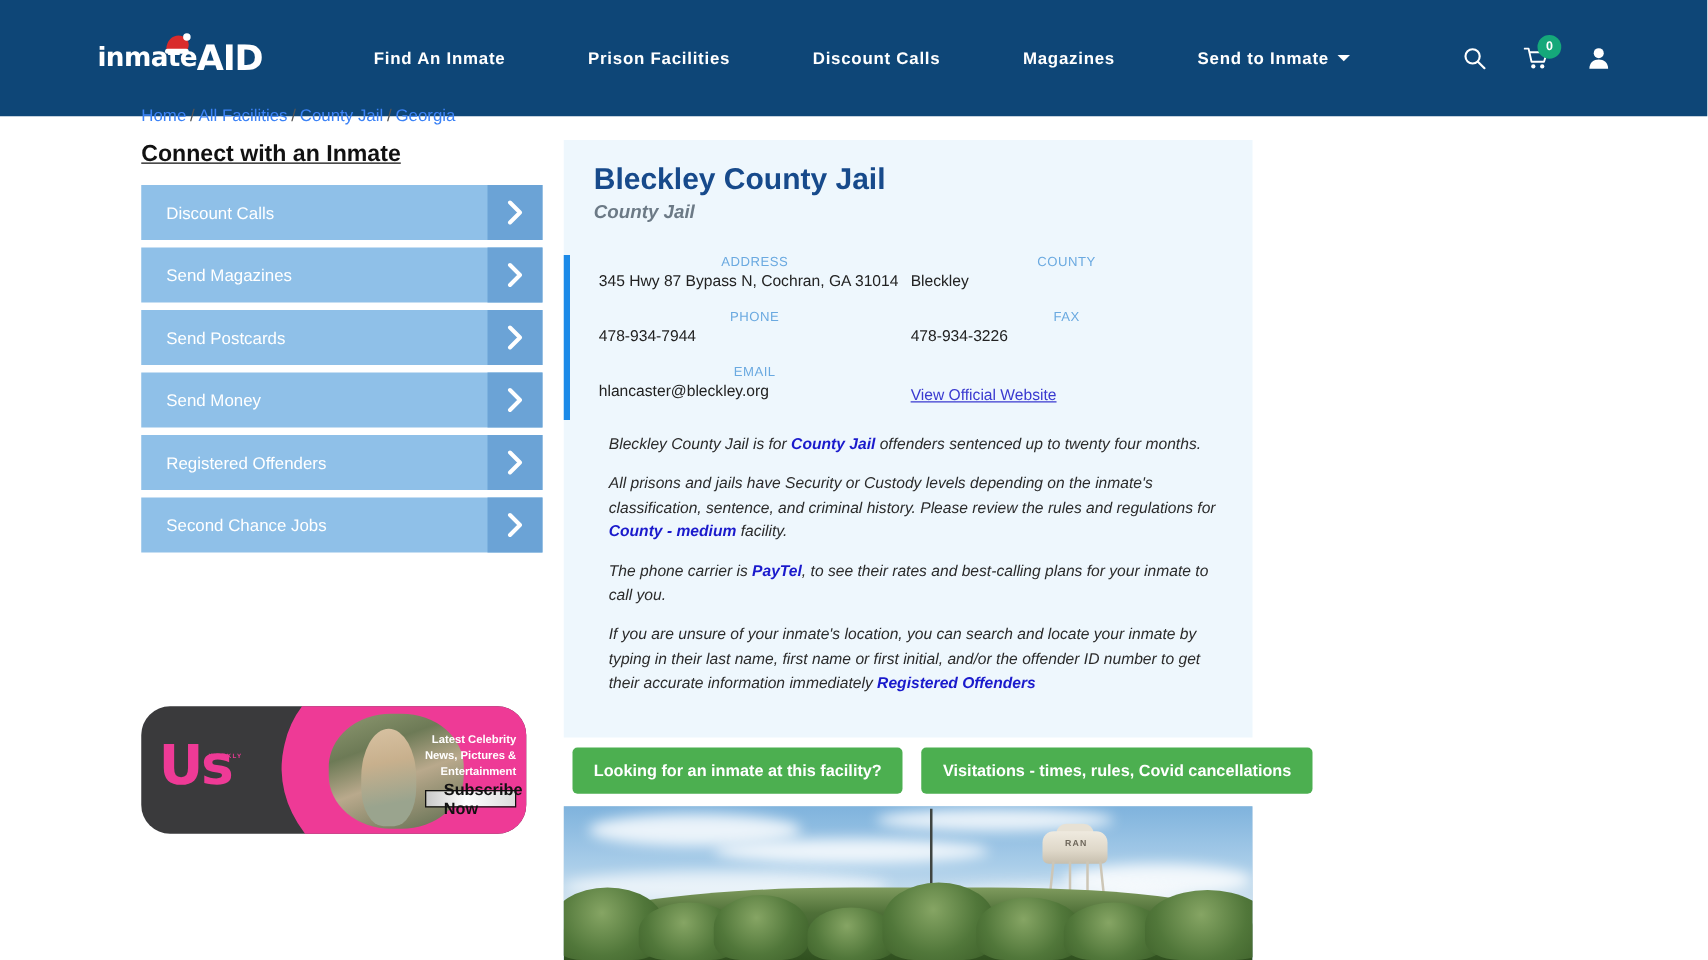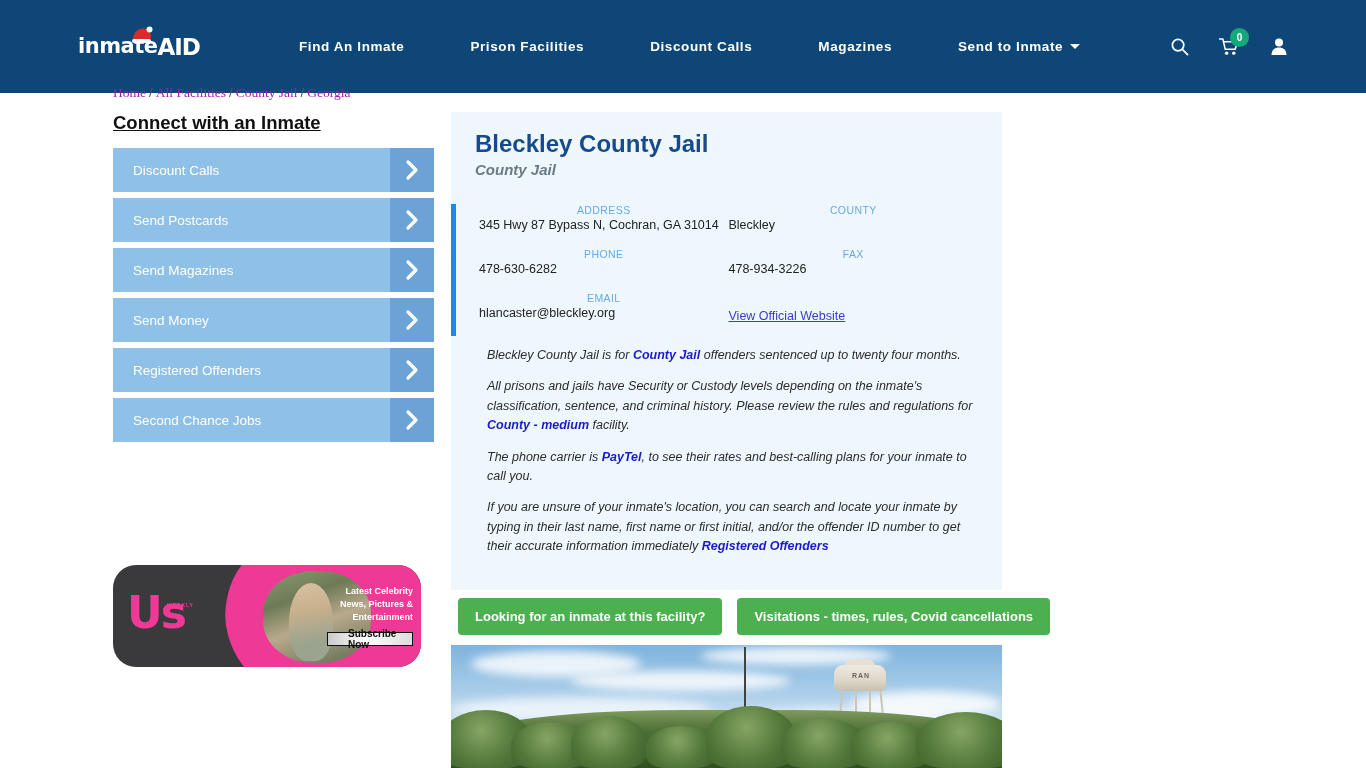--- a/index.html
+++ b/index.html
@@ -27,21 +27,21 @@
   }
   .logo-text {
     font-size: 21px;
     font-weight: bold;
     color: #ffffff;
     letter-spacing: -0.5px;
     font-family: "DejaVu Sans", sans-serif;
     line-height: 1;
   }
   .logo-aid {
-    font-size: 23px; font-weight: bold; color:#ffffff;
+    font-size: 28px; font-weight: bold; color:#ffffff;
     font-family: "DejaVu Sans", sans-serif;
     letter-spacing: -1px;
   }
   .santa-hat {
     position: absolute;
     left: 53px; top: -4px;
     width: 22px; height: 18px;
     pointer-events: none;
   }
 
@@ -91,21 +91,21 @@
   }
 
   
   .breadcrumb {
     position: absolute;
     left: 113px; top: 85px;
     font-size: 13.5px;
     color: #444;
     font-family: "Liberation Sans", sans-serif;
   }
-  .breadcrumb a { color: #a21caf; text-decoration: none; cursor: pointer; font-family: Liberation Serif, serif; }
+  .breadcrumb a { color: #3b82f6; text-decoration: none; cursor: pointer; }
   .breadcrumb .sep { color: #555; margin: 0 3px; }
 
   
   .sidebar { position: absolute; left: 113px; top: 112px; width: 321px; }
   .sidebar-title {
     font-size: 18.5px;
     font-weight: bold;
     color: #111;
     text-decoration: underline;
     margin-bottom: 14px;
@@ -175,24 +175,24 @@
     font-weight: bold; font-family: "Liberation Sans", sans-serif;
   }
   .ad-copy {
     position: absolute; right: 8px; top: 20px;
     width: 92px; text-align: right;
     color: #ffffff; font-size: 9px; font-weight: bold;
     line-height: 1.45; font-family: "Liberation Sans", sans-serif;
   }
   .ad-cta {
     position: absolute; right: 8px; top: 67px;
-    width: 86px; height: 14px;
+    width: 73px; height: 14px;
     background: linear-gradient(90deg,#c9c9c9 0%, #ffffff 45%, #dcdcdc 100%);
     border: 1px solid #111;
-    color: #111; font-size: 10px; font-weight: bold;
+    color: #111; font-size: 13px; font-weight: bold;
     display: flex; align-items: center; justify-content: center;
     cursor: pointer; font-family: "Liberation Sans", sans-serif; padding-left: 20px;
   }
 
   
   .panel {
     position: absolute;
     left: 451px; top: 112px;
     width: 551px; height: 478px;
     background: #eef7fd;
@@ -383,30 +383,30 @@
     <span class="side-btn-label">Discount Calls</span>
     <span class="side-btn-arrow">
       <svg width="17" height="24" viewBox="0 0 17 24">
           <polyline points="4,4 12,12 4,20" fill="none" stroke="#ffffff" stroke-width="3.2" stroke-linecap="round" stroke-linejoin="round"></polyline>
         </svg>
     </span>
   </div>
 
 
   <div class="side-btn">
-    <span class="side-btn-label">Send Postcards</span>
+    <span class="side-btn-label">Send Magazines</span>
     <span class="side-btn-arrow">
       <svg width="17" height="24" viewBox="0 0 17 24">
           <polyline points="4,4 12,12 4,20" fill="none" stroke="#ffffff" stroke-width="3.2" stroke-linecap="round" stroke-linejoin="round"></polyline>
         </svg>
     </span>
   </div>
 
   <div class="side-btn">
-    <span class="side-btn-label">Send Magazines</span>
+    <span class="side-btn-label">Send Postcards</span>
     <span class="side-btn-arrow">
       <svg width="17" height="24" viewBox="0 0 17 24">
           <polyline points="4,4 12,12 4,20" fill="none" stroke="#ffffff" stroke-width="3.2" stroke-linecap="round" stroke-linejoin="round"></polyline>
         </svg>
     </span>
   </div>
 
   <div class="side-btn">
     <span class="side-btn-label">Send Money</span>
     <span class="side-btn-arrow">
@@ -451,21 +451,21 @@
     <div class="facility-type">County Jail</div>
   </div>
 
   <div class="contact">
     <div class="contact-bar"></div>
 
     <div class="contact-col">
       <div class="c-label">ADDRESS</div>
       <div class="c-value">345 Hwy 87 Bypass N, Cochran, GA 31014</div>
       <div class="c-label">PHONE</div>
-      <div class="c-value">478-630-6282</div>
+      <div class="c-value">478-934-7944</div>
       <div class="c-label">EMAIL</div>
       <div class="c-value">hlancaster@bleckley.org</div>
     </div>
 
     <div class="contact-col">
       <div class="c-label">COUNTY</div>
       <div class="c-value">Bleckley</div>
       <div class="c-label">FAX</div>
       <div class="c-value">478-934-3226</div>
       <div style="height:17px"></div>

